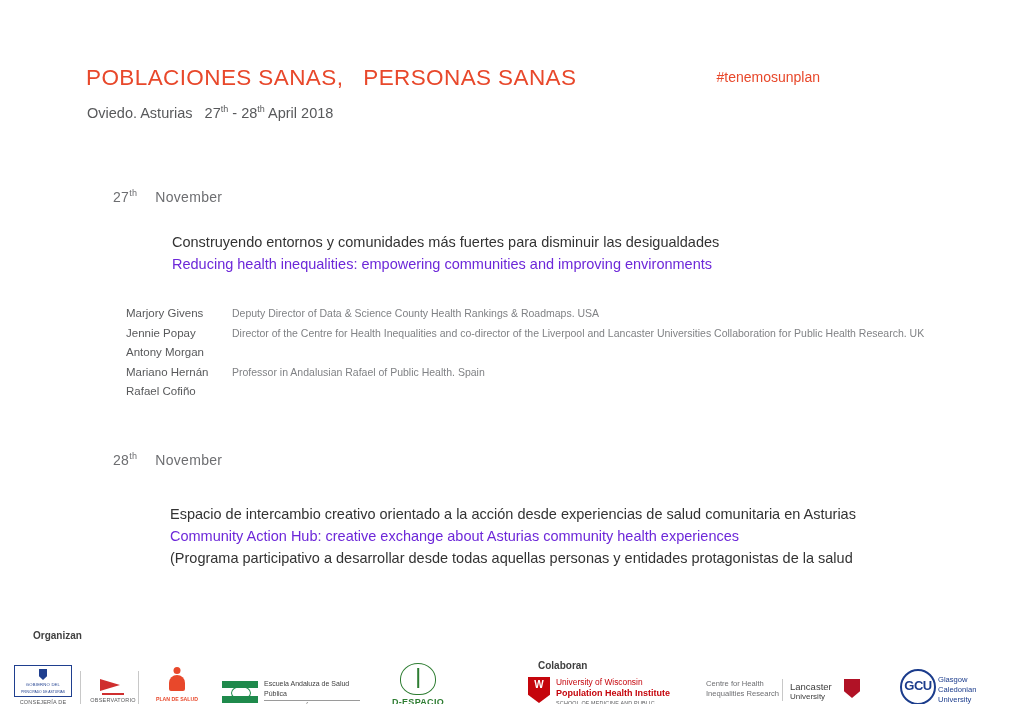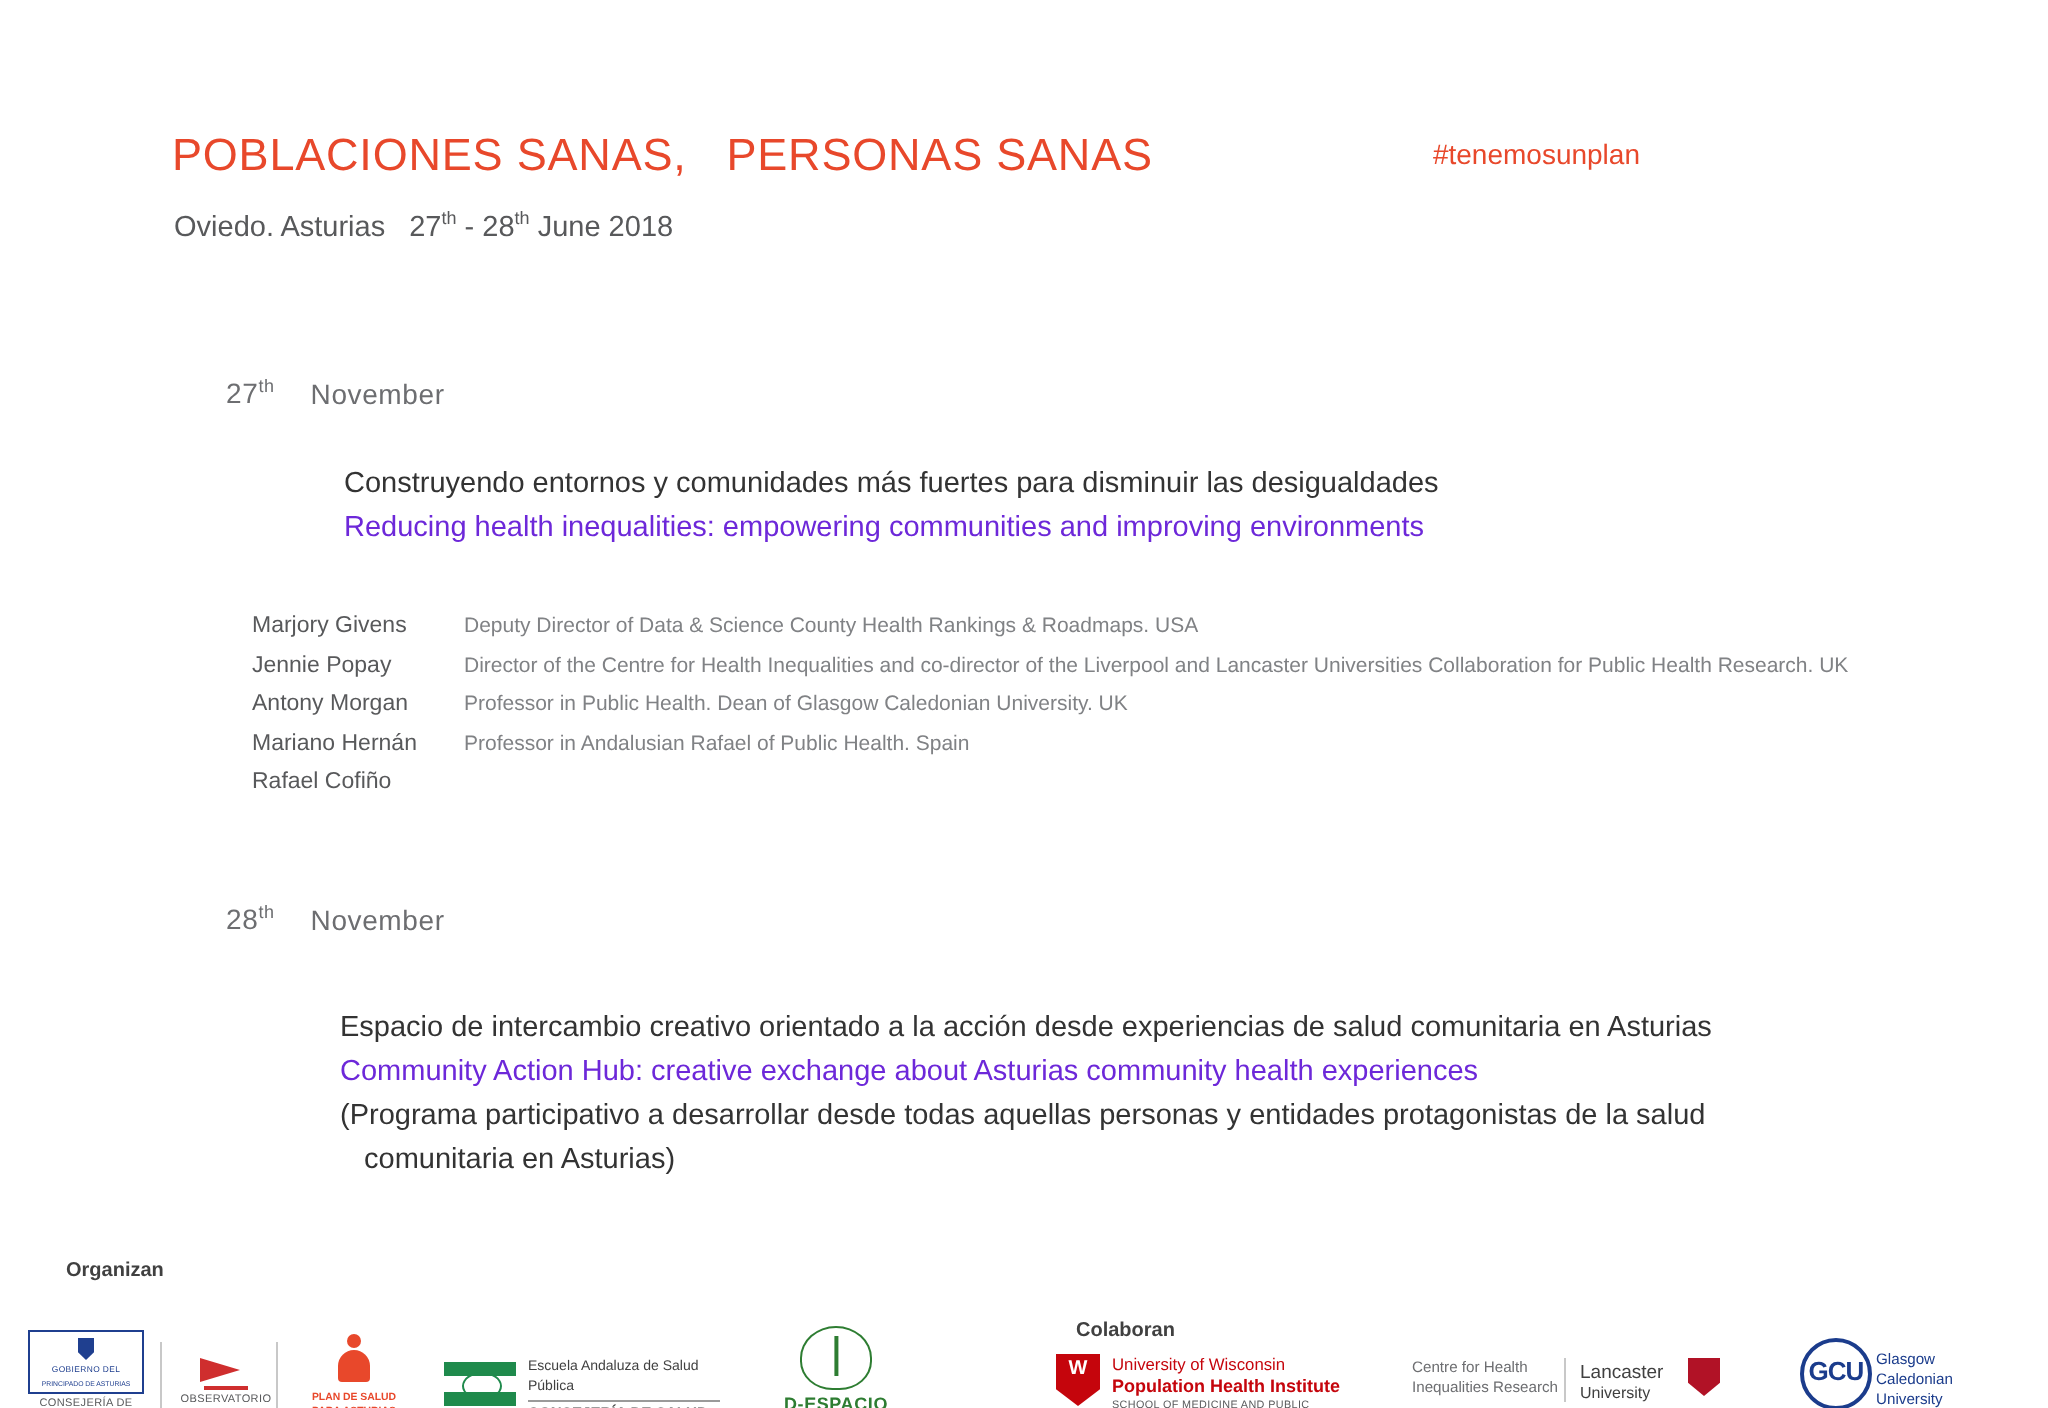--- a/index.html
+++ b/index.html
@@ -297,21 +297,21 @@
 </head>
 <body>
 
 <div class="page">
 
   <div class="header-title">POBLACIONES SANAS,   PERSONAS SANAS</div>
   <div class="hashtag">#tenemosunplan</div>
 
   <div class="header-sub">
     <span>Oviedo. Asturias</span>
-    <span style="display:inline-block;width:8px"></span><span>27</span><sup>th</sup><span> - </span><span>28</span><sup>th</sup><span> June 2018</span>
+    <span style="display:inline-block;width:8px"></span><span>27</span><sup>th</sup><span> - </span><span>28</span><sup>th</sup><span> April 2018</span>
   </div>
 
   <div class="day-label" style="left:113px; top:143px;">
     <span>27</span><sup>th</sup><span class="month">November</span>
   </div>
 
   <div class="session" style="left:172px; top:186px; width:800px;">
     <div class="title-es">Construyendo entornos y comunidades más fuertes para disminuir las desigualdades</div>
     <div class="title-en">Reducing health inequalities: empowering communities and improving environments</div>
   </div>
@@ -320,40 +320,38 @@
     <div class="speaker-row">
       <div class="speaker-name">Marjory Givens</div>
       <div class="speaker-role">Deputy Director of Data &amp; Science County Health Rankings &amp; Roadmaps. USA</div>
     </div>
     <div class="speaker-row">
       <div class="speaker-name">Jennie Popay</div>
       <div class="speaker-role">Director of the Centre for Health Inequalities and co-director of the Liverpool and Lancaster Universities Collaboration for Public Health Research. UK</div>
     </div>
     <div class="speaker-row">
       <div class="speaker-name">Antony Morgan</div>
-      <div class="speaker-role">Professor in Public Health. Dean of Glasgow Caledonian University. UK</div>
     </div>
     <div class="speaker-row">
       <div class="speaker-name">Mariano Hernán</div>
       <div class="speaker-role">Professor in Andalusian Rafael of Public Health. Spain</div>
     </div>
     <div class="speaker-row">
       <div class="speaker-name">Rafael Cofiño</div>
     </div>
   </div>
 
   <div class="day-label" style="left:113px; top:406px;">
     <span>28</span><sup>th</sup><span class="month">November</span>
   </div>
 
   <div class="session" style="left:170px; top:458px; width:790px;">
     <div class="title-es">Espacio de intercambio creativo orientado a la acción desde experiencias de salud comunitaria en Asturias</div>
     <div class="title-en">Community Action Hub: creative exchange about Asturias community health experiences</div>
     <div class="note">(Programa participativo a desarrollar desde todas aquellas personas y entidades protagonistas de la salud</div>
-    <div class="note" style="padding-left:12px;">comunitaria en Asturias)</div>
   </div>
 
   <div class="footer-heading organizan-heading">Organizan</div>
   <div class="footer-heading colaboran-heading">Colaboran</div>
 
   <div class="logos">
 
     <div class="logo logo-gob">
       <div class="box">
         <div class="crest"></div>

